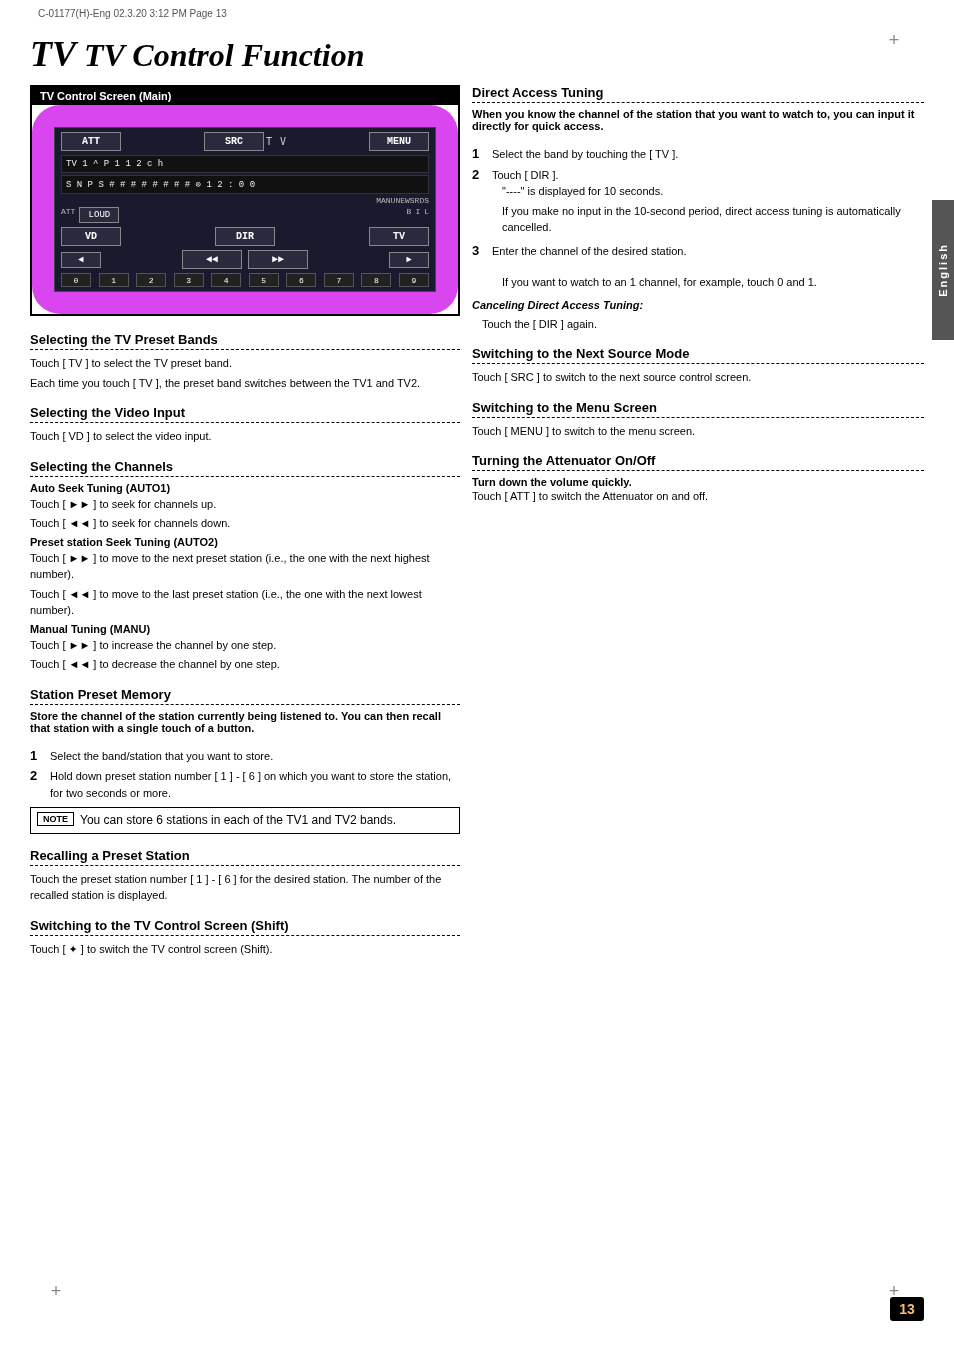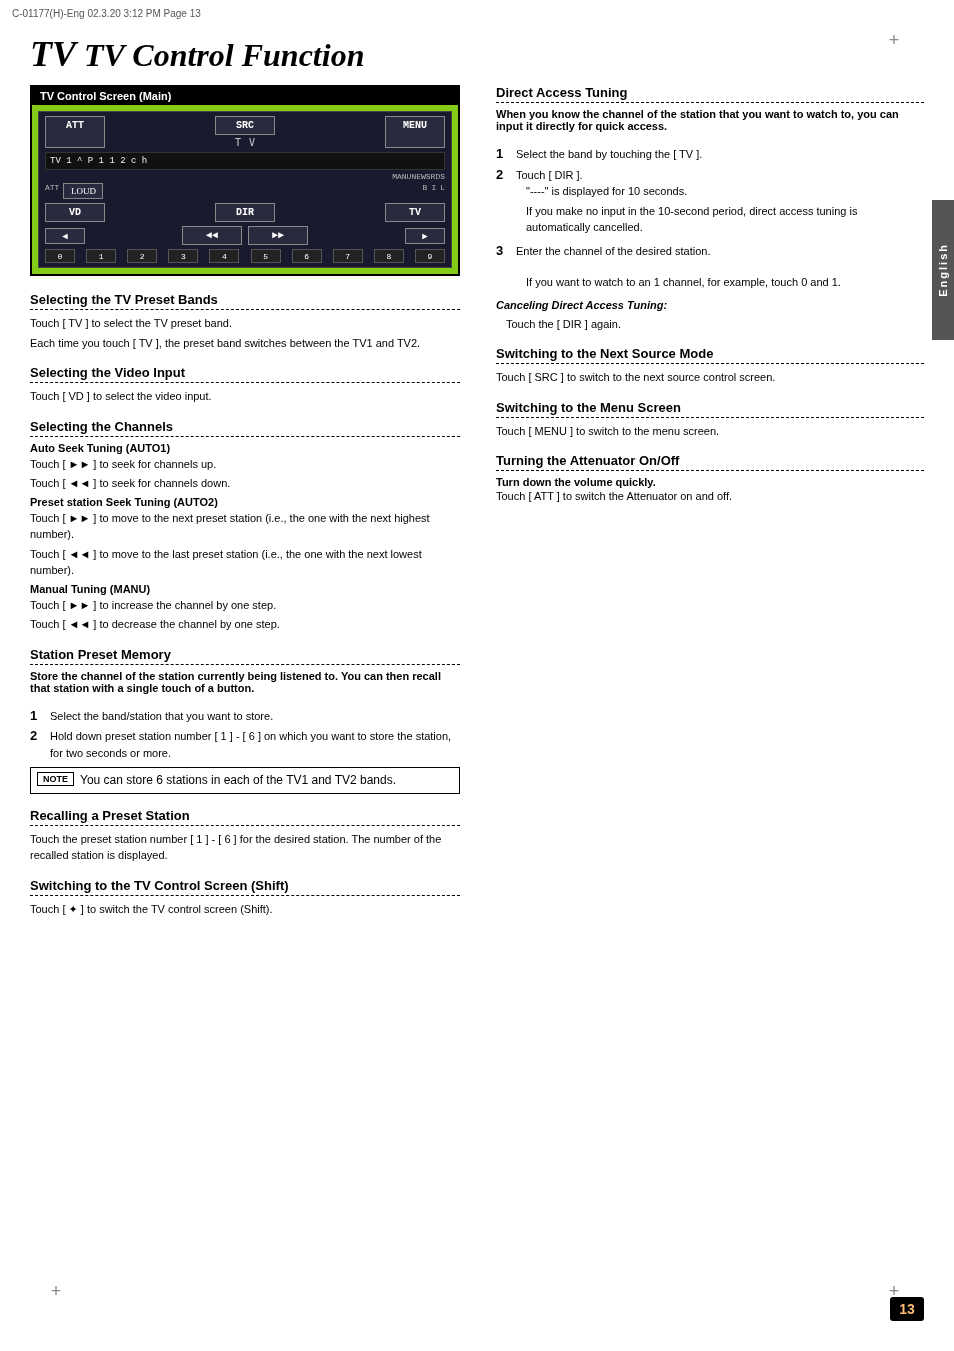--- a/index.html
+++ b/index.html
@@ -9,21 +9,21 @@
       background: #fff;
       font-family: Arial, Helvetica, sans-serif;
       font-size: 12px;
       color: #000;
       position: relative;
     }
 
     .page-header {
       font-size: 10px;
       color: #555;
-      padding: 8px 30px 4px 12px;
+      padding: 8px 30px 4px 38px;
       display: flex;
       justify-content: space-between;
     }
 
     .page-container {
       padding: 10px 30px 30px 30px;
       display: flex;
       flex-direction: column;
     }
 
@@ -35,21 +35,21 @@
       margin-bottom: 10px;
       color: #000;
     }
 
     .main-title .tv-text {
       font-size: 36px;
     }
 
     .content-wrapper {
       display: flex;
-      gap: 36px;
+      gap: 12px;
     }
 
     .left-column {
       width: 430px;
       flex-shrink: 0;
     }
 
     .right-column {
       flex: 1;
     }
@@ -62,22 +62,23 @@
 
     .tv-screen-title {
       background: #000;
       color: #fff;
       font-size: 11px;
       font-weight: bold;
       padding: 3px 8px;
     }
 
     .tv-screen-content {
-      background: #84cc16;
-      padding: 6px;
+      background: #d946ef;
+      padding: 22px;
+      border-radius: 28px;
     }
 
     .tv-screen-inner {
       background: #1a1a2e;
       border: 1px solid #444;
       padding: 4px 6px;
     }
 
     
     .tv-btn-row {
@@ -99,21 +100,21 @@
     }
 
     .tv-btn-small {
       background: #2a2a3e;
       border: 1px solid #888;
       color: #fff;
       font-size: 9px;
       padding: 2px 6px;
       min-width: 40px;
       text-align: center;
-      font-family: Liberation Serif, serif;
+      font-family: Liberation Mono, monospace;
     }
 
     .tv-display-row {
       display: flex;
       align-items: center;
       justify-content: space-between;
       background: #111;
       padding: 3px 4px;
       margin-bottom: 2px;
       border: 1px solid #333;
@@ -312,38 +313,41 @@
 
       <div class="tv-screen-box">
         <div class="tv-screen-title">TV Control Screen (Main)</div>
         <div class="tv-screen-content">
           <div class="tv-screen-inner">
 
             <div class="tv-btn-row">
               <div class="tv-btn">
                 <span>ATT</span>
               </div>
-              <div style="display:flex; flex-direction:column; align-items:center; gap:2px;">
+              <div style="display:flex; flex-direction:row; align-items:center; gap:2px;">
                 <div class="tv-btn">
                   <span>SRC</span>
                 </div>
                 <div style="display:flex; gap:8px; align-items:center;">
                   <span style="color:#ccc; font-size:10px; font-family:monospace;">T</span>
                   <span style="color:#ccc; font-size:10px; font-family:monospace;">V</span>
                 </div>
               </div>
               <div class="tv-btn">
                 <span>MENU</span>
               </div>
             </div>
 
             <div class="tv-display-row">
               <span class="tv-display-text">TV 1   ^   P 1    1 2 c h</span>
             </div>
 
+            <div class="tv-display-row">
+              <span class="tv-display-text">S N P S # # # # # # # #   ⊙ 1 2 : 0 0</span>
+            </div>
 
             <div style="display:flex; justify-content:flex-end; margin-bottom:2px;">
               <span class="tv-screen-label">MANU</span>
               <span class="tv-screen-label">NEWS</span>
               <span class="tv-screen-label">RDS</span>
             </div>
 
             <div style="display:flex; justify-content:space-between; margin-bottom:4px;">
               <div style="display:flex; gap:4px;">
                 <span class="tv-screen-label">ATT</span>

